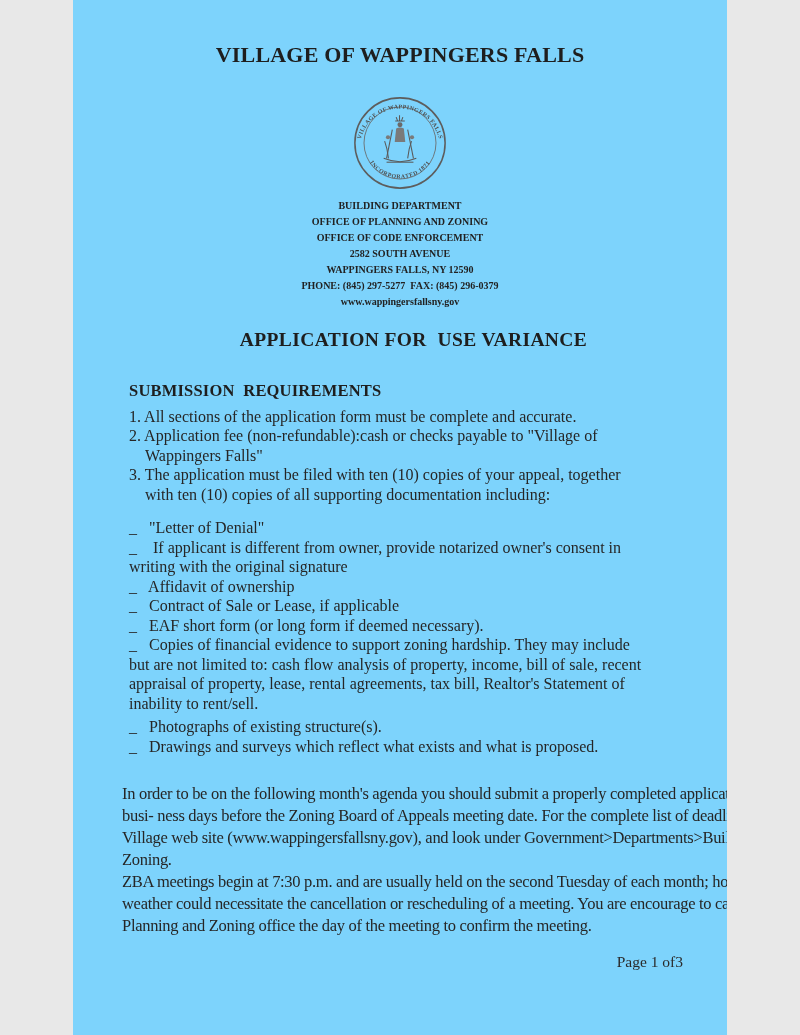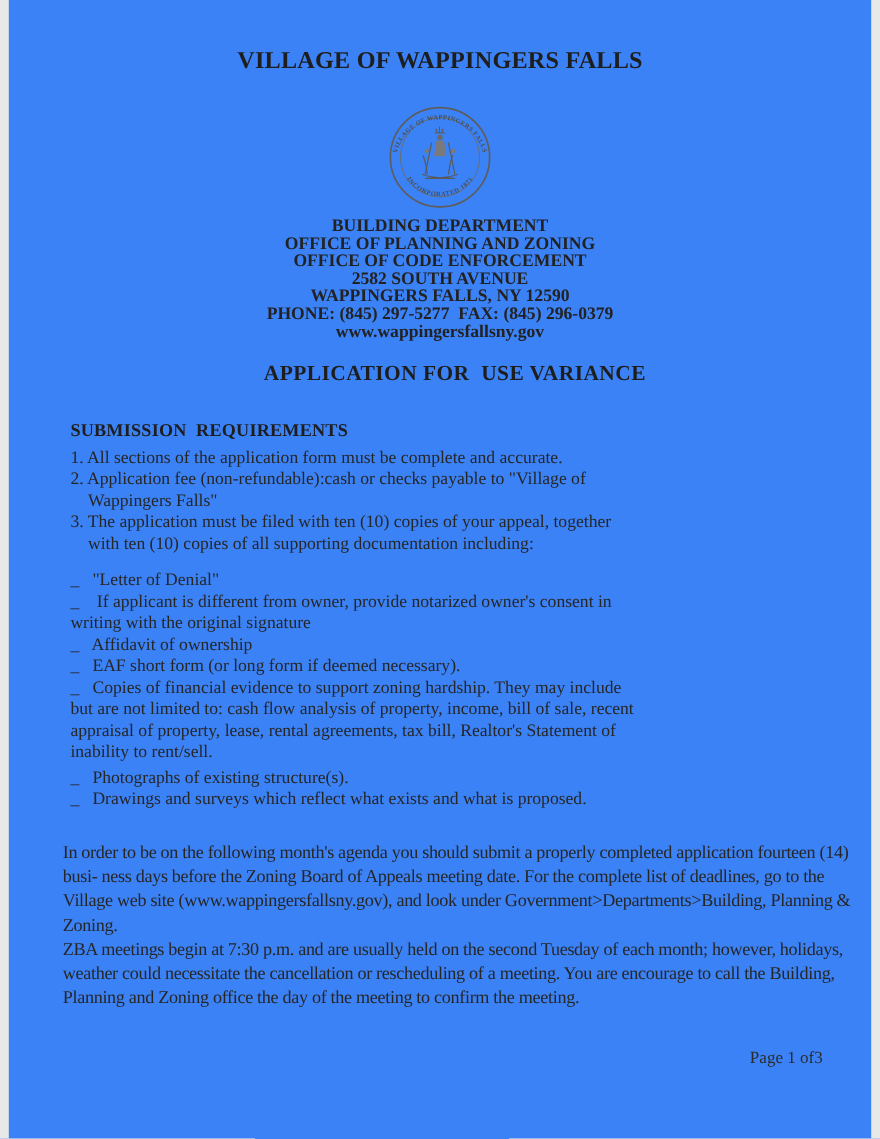--- a/index.html
+++ b/index.html
@@ -1,20 +1,20 @@
 <!DOCTYPE html>
 <html><head>
 <meta charset="utf-8">
 <style>
   html,body{margin:0;padding:0;background:#e8e8e8;}
   .doc{
     position:relative;
-    width:784px;height:1035px;
+    width:654px;height:1035px;
     margin:0 auto;
-    background:#3b82f6;
+    background:#7dd3fc;
     color:#262626;
     font-family:"Liberation Serif", serif;
     overflow:hidden;
     box-sizing:border-box;
   }
   .pre{white-space:pre-wrap;}
   
   .village-title{
     margin-top:42px;
     text-align:center;
@@ -25,21 +25,21 @@
   }
   .seal-wrap{
     margin-top:27px;
     text-align:center;
     line-height:0;
   }
   .dept-block{
     margin-top:7px;
     text-align:center;
     font-weight:bold;
-    font-size:16px;
+    font-size:10px;
     line-height:16px;
     color:#222;
   }
   .form-title{
     margin-top:19px;
     text-align:center;
     font-size:19.5px;
     font-weight:bold;
     letter-spacing:.4px;
     color:#1e1e1e;
@@ -138,20 +138,21 @@
     Wappingers Falls"</div>
       <div class="pre">3. The application must be filed with ten (10) copies of your appeal, together
     with ten (10) copies of all supporting documentation including:</div>
     </div>
 
     <div class="checklist">
       <div class="pre">_   "Letter of Denial"</div>
       <div class="pre">_    If applicant is different from owner, provide notarized owner's consent in
 writing with the original signature</div>
       <div class="pre">_   Affidavit of ownership</div>
+      <div class="pre">_   Contract of Sale or Lease, if applicable</div>
       <div class="pre">_   EAF short form (or long form if deemed necessary).</div>
       <div class="pre">_   Copies of financial evidence to support zoning hardship. They may include
 but are not limited to: cash flow analysis of property, income, bill of sale, recent
 appraisal of property, lease, rental agreements, tax bill, Realtor's Statement of
 inability to rent/sell.</div>
       <div class="pre item-photographs">_   Photographs of existing structure(s).</div>
       <div class="pre">_   Drawings and surveys which reflect what exists and what is proposed.</div>
     </div>
   </div>
 

